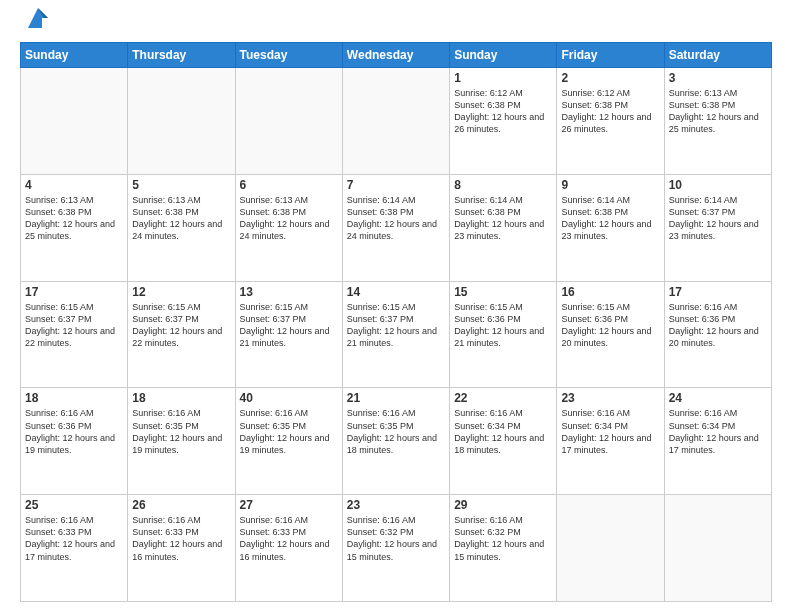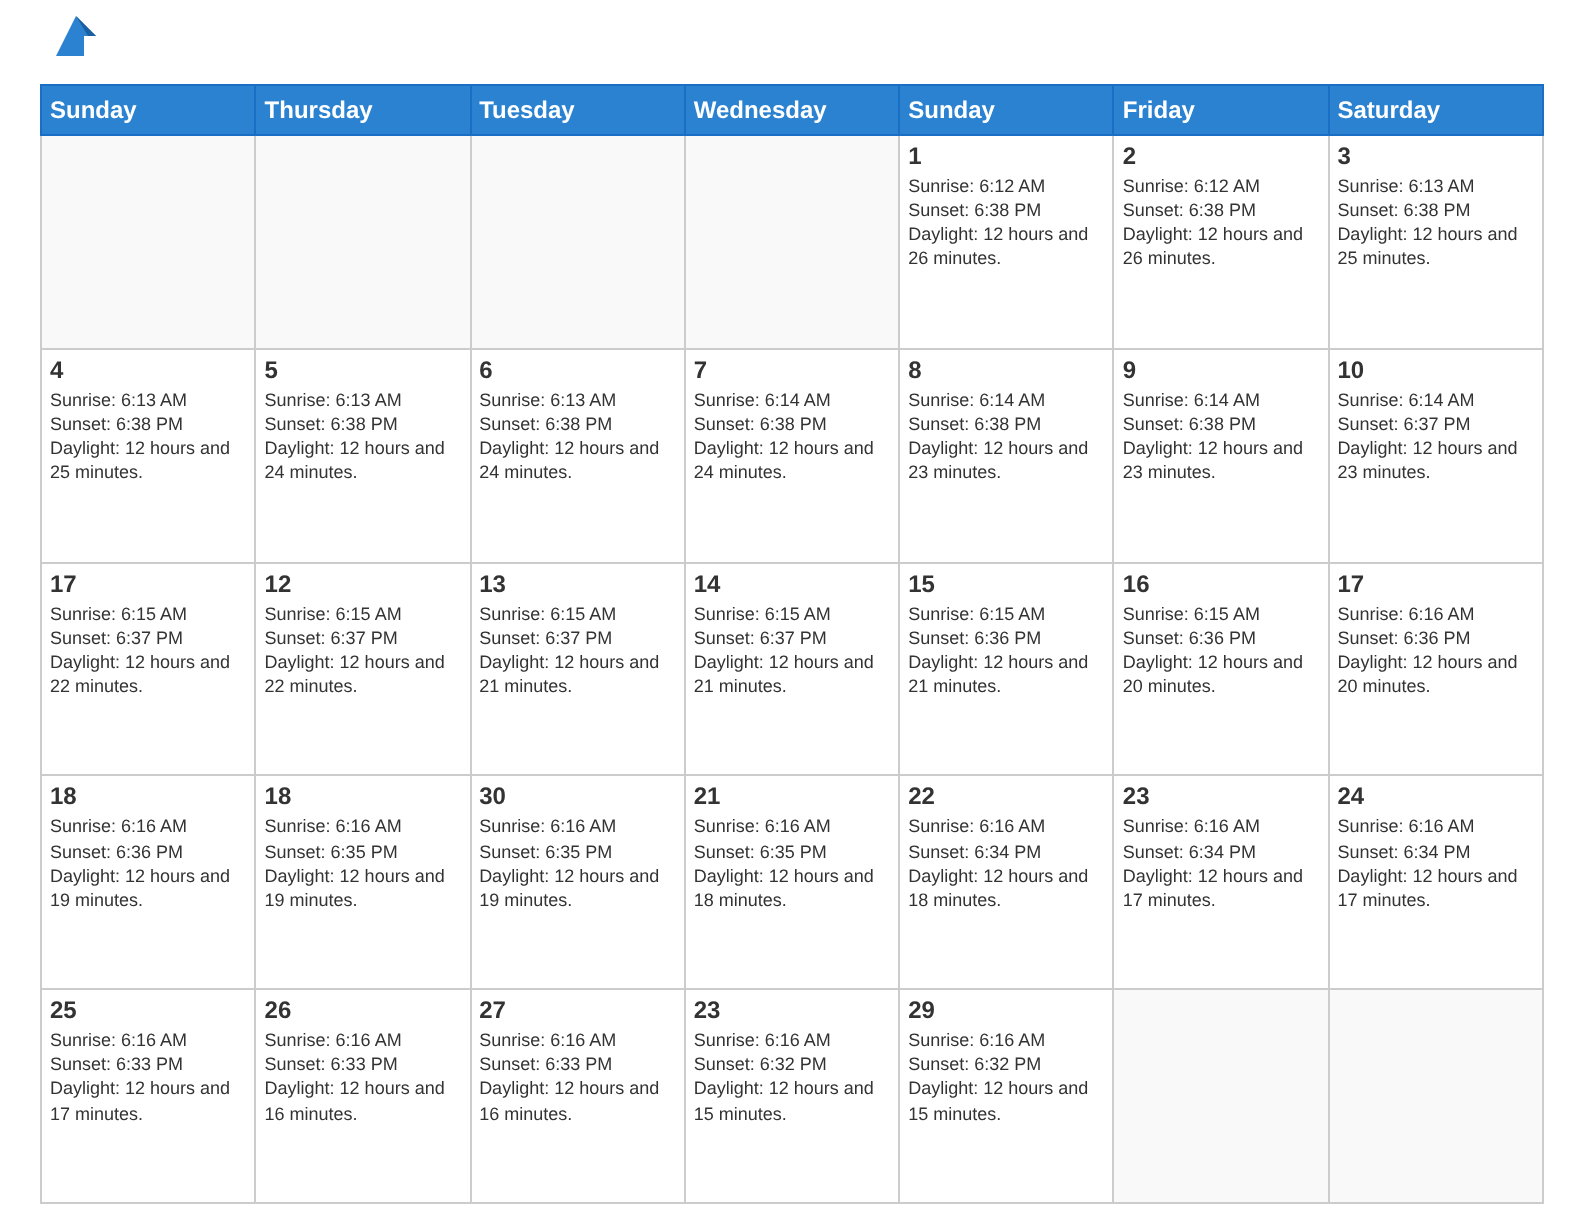--- a/index.html
+++ b/index.html
@@ -253,21 +253,21 @@
 Sunset: 6:36 PM
 Daylight: 12 hours and 19 minutes.</div>
           </td>
           <td>
             <span class="day-number">18</span>
             <div class="day-info" style="white-space: pre-line;">Sunrise: 6:16 AM
 Sunset: 6:35 PM
 Daylight: 12 hours and 19 minutes.</div>
           </td>
           <td>
-            <span class="day-number">30</span>
+            <span class="day-number">40</span>
             <div class="day-info" style="white-space: pre-line;">Sunrise: 6:16 AM
 Sunset: 6:35 PM
 Daylight: 12 hours and 19 minutes.</div>
           </td>
           <td>
             <span class="day-number">21</span>
             <div class="day-info" style="white-space: pre-line;">Sunrise: 6:16 AM
 Sunset: 6:35 PM
 Daylight: 12 hours and 18 minutes.</div>
           </td>

